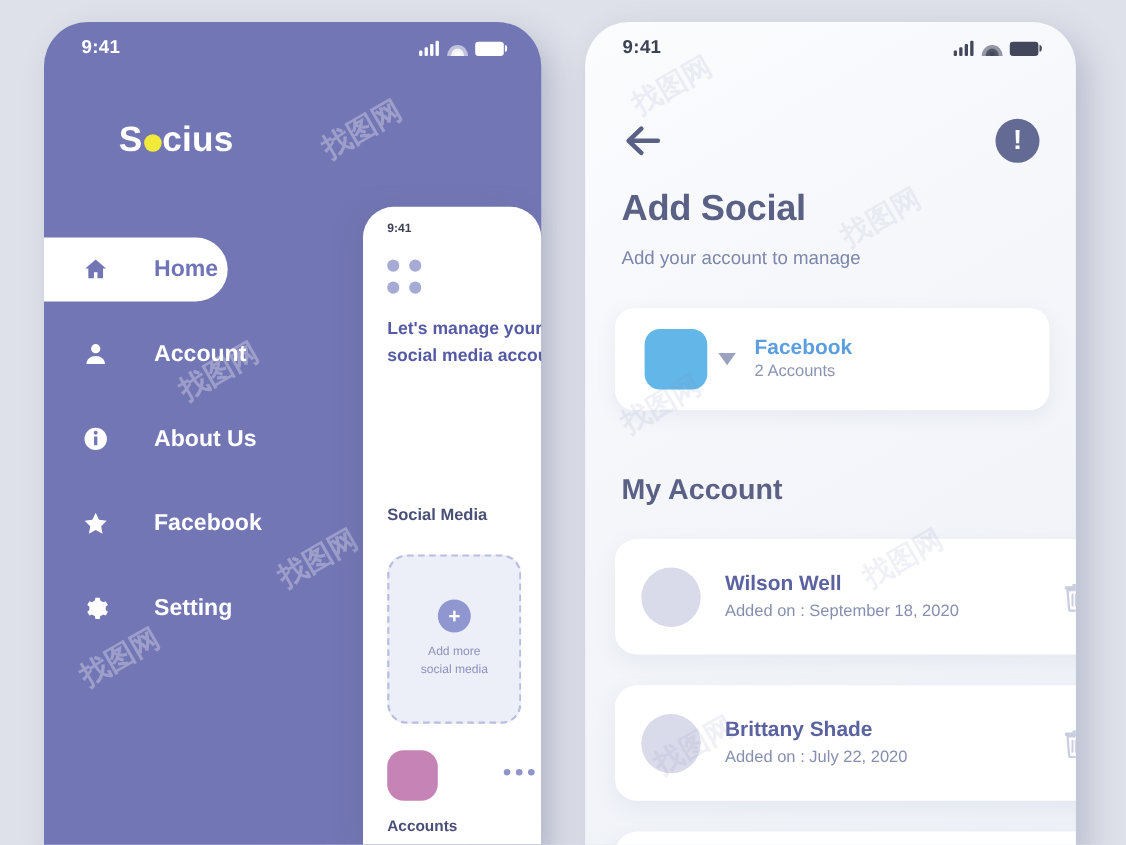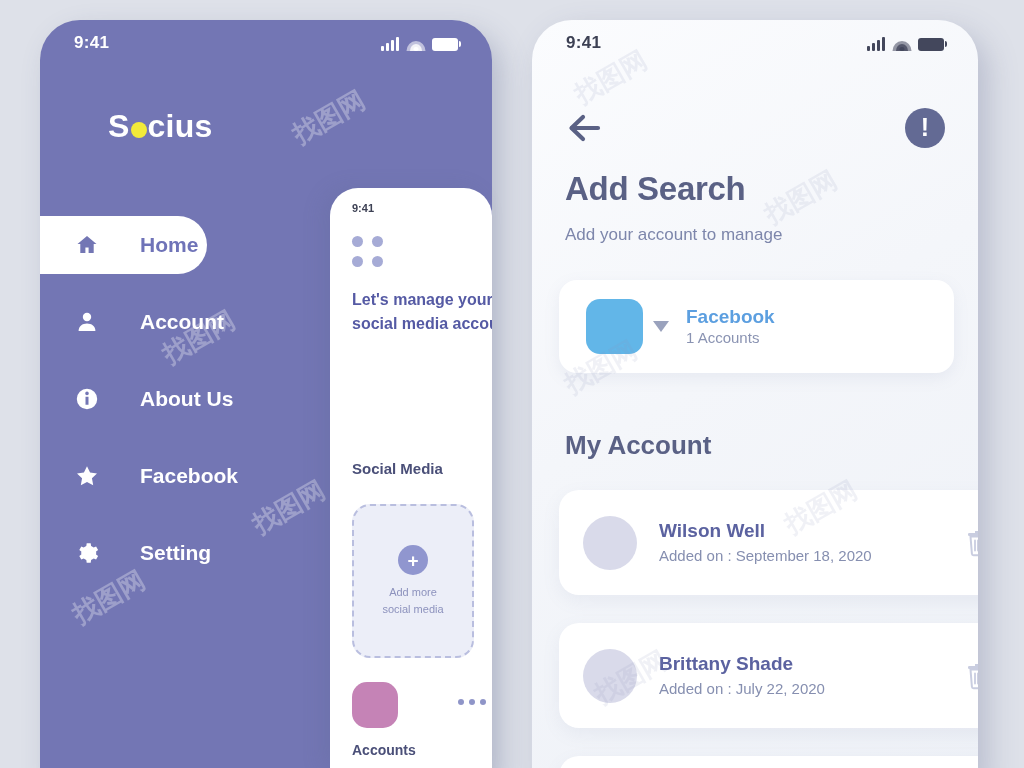--- a/index.html
+++ b/index.html
@@ -319,29 +319,29 @@
       <svg viewBox="0 0 40 40" width="40" height="40">
         <path d="M18 9 L6.5 20 L18 31" fill="none" stroke="#5a6185" stroke-width="4.2" stroke-linecap="round" stroke-linejoin="round"></path>
         <path d="M7 20 H33" fill="none" stroke="#5a6185" stroke-width="4.2" stroke-linecap="round"></path>
       </svg>
     </div>
 
     <div class="r-alert">
       <span>!</span>
     </div>
 
-    <div class="r-title">Add Search</div>
+    <div class="r-title">Add Social</div>
     <div class="r-sub">Add your account to manage</div>
 
     <div class="fb-card">
       <div class="fb-logo"></div>
       <div class="fb-caret"></div>
       <div class="fb-text">
         <div class="fb-name">Facebook</div>
-        <div class="fb-count">1 Accounts</div>
+        <div class="fb-count">2 Accounts</div>
       </div>
     </div>
 
     <div class="my-account">My Account</div>
 
     <div class="acct-list">
 
       <div class="acct-card">
         <div class="acct-avatar"></div>
         <div class="acct-text">

